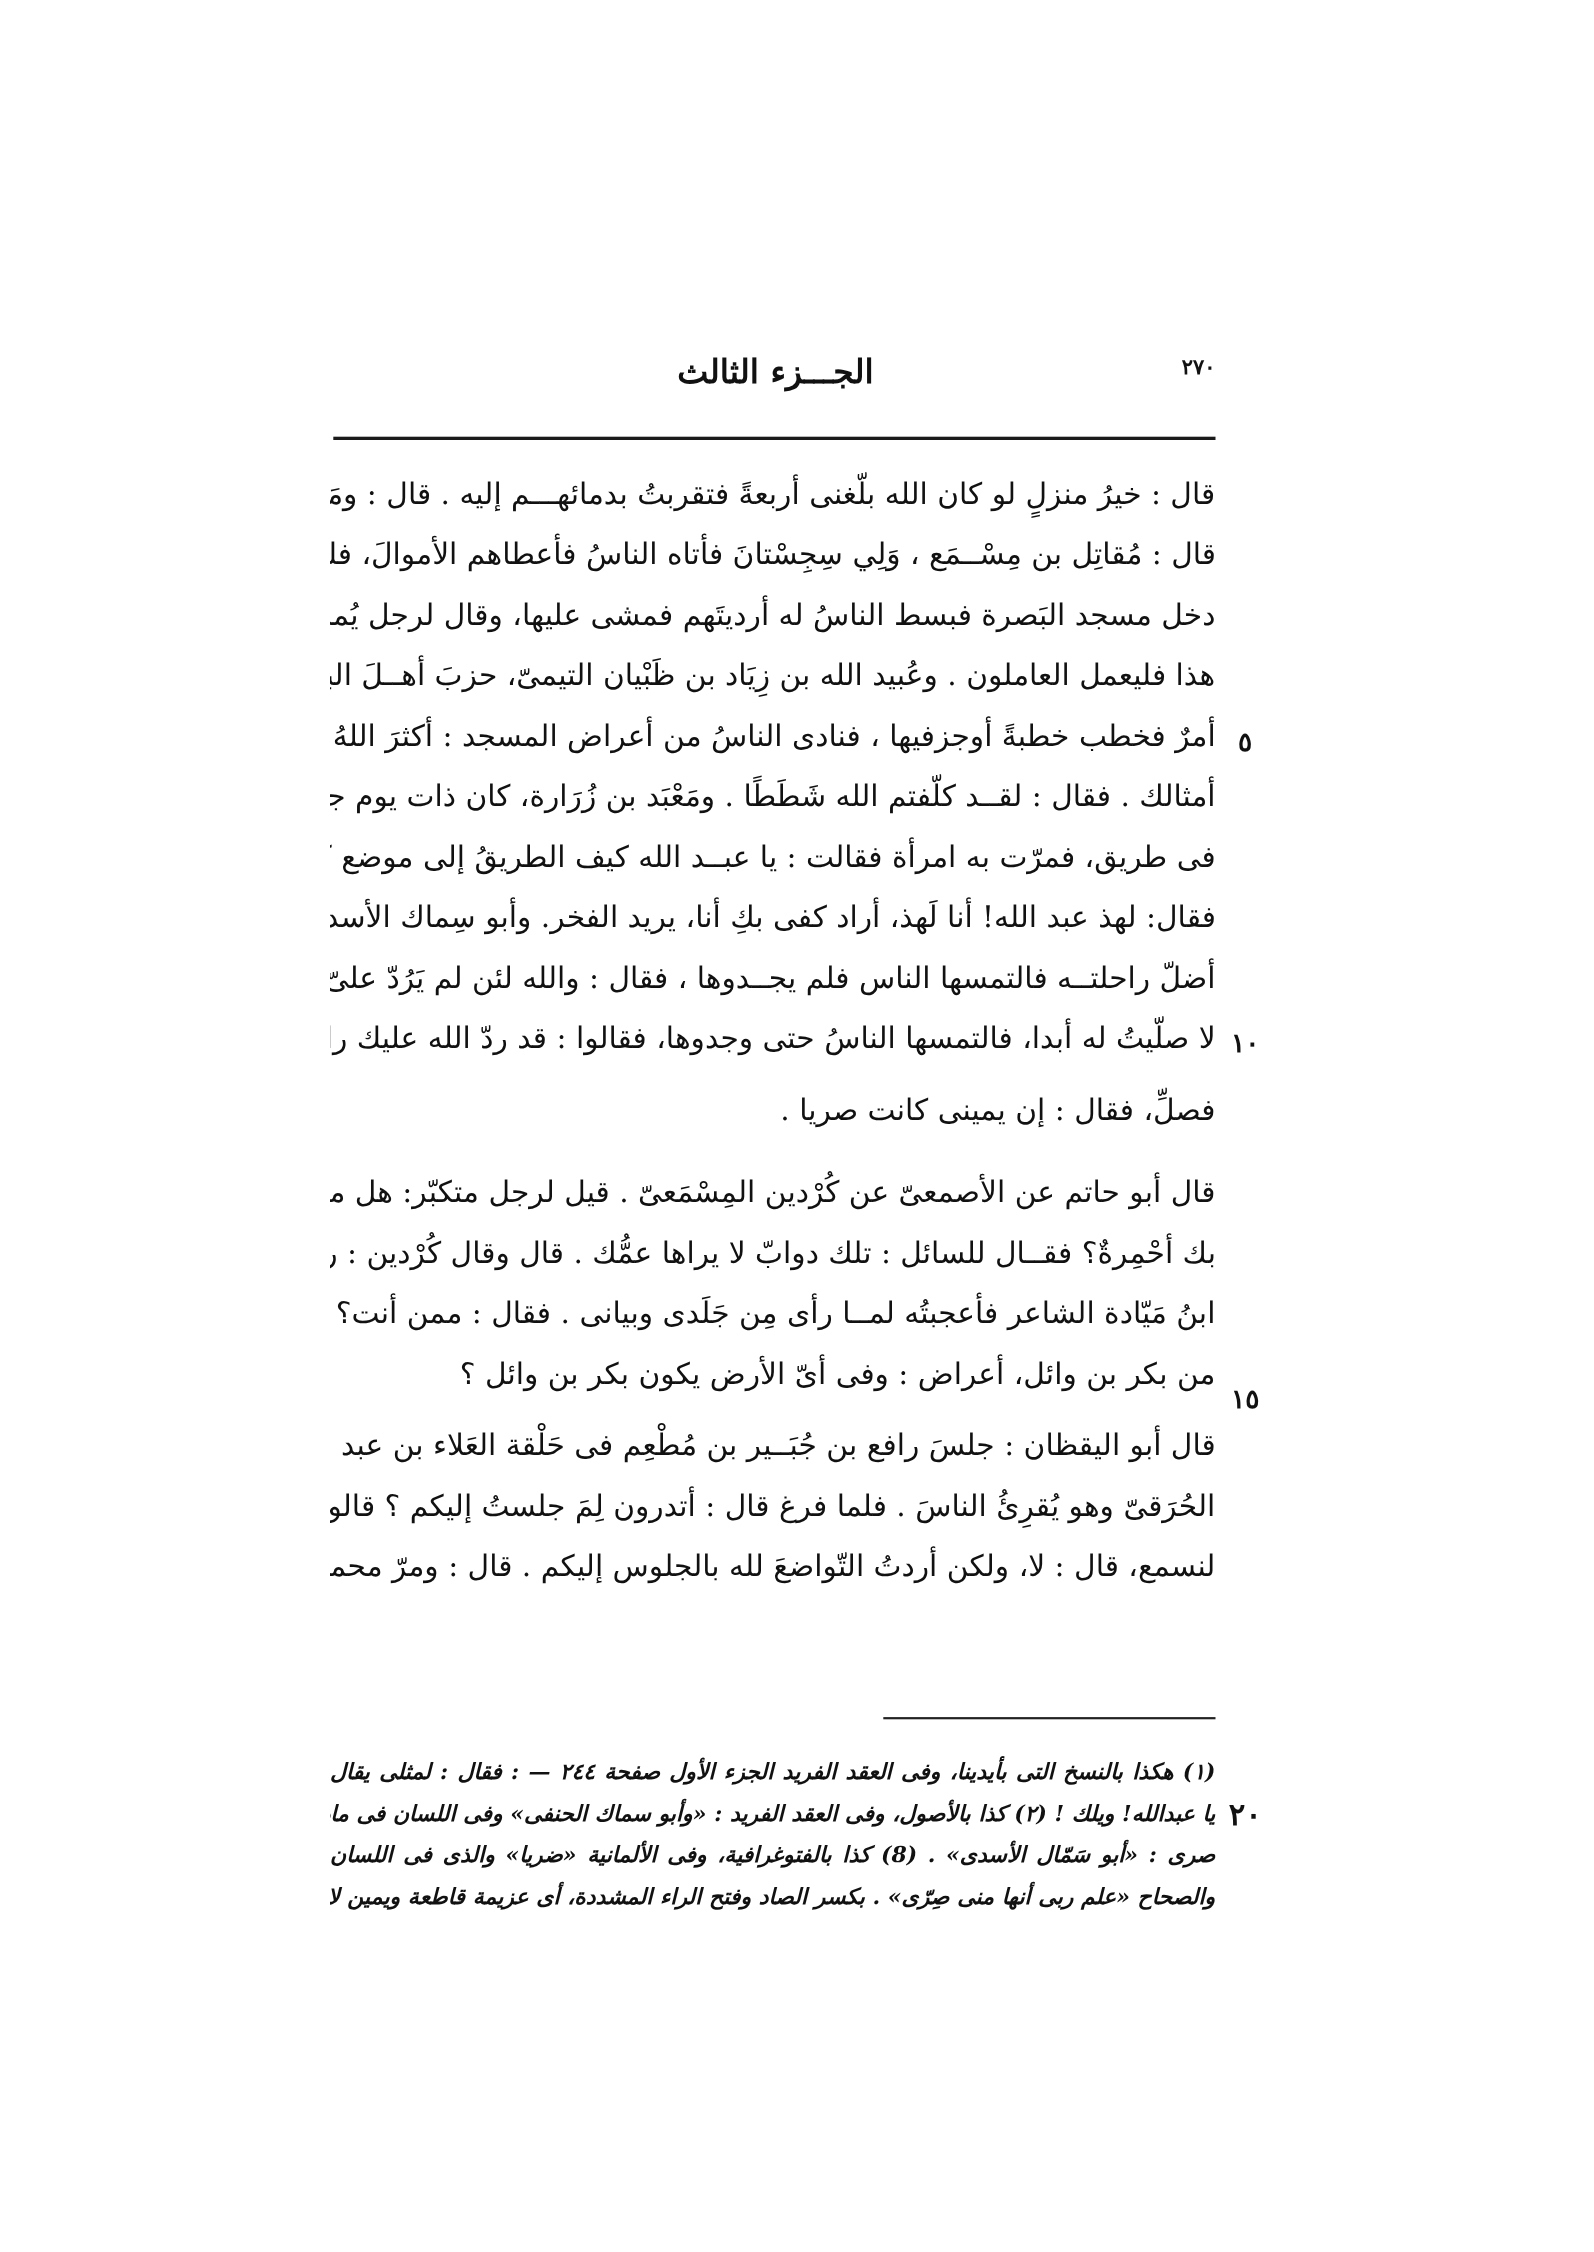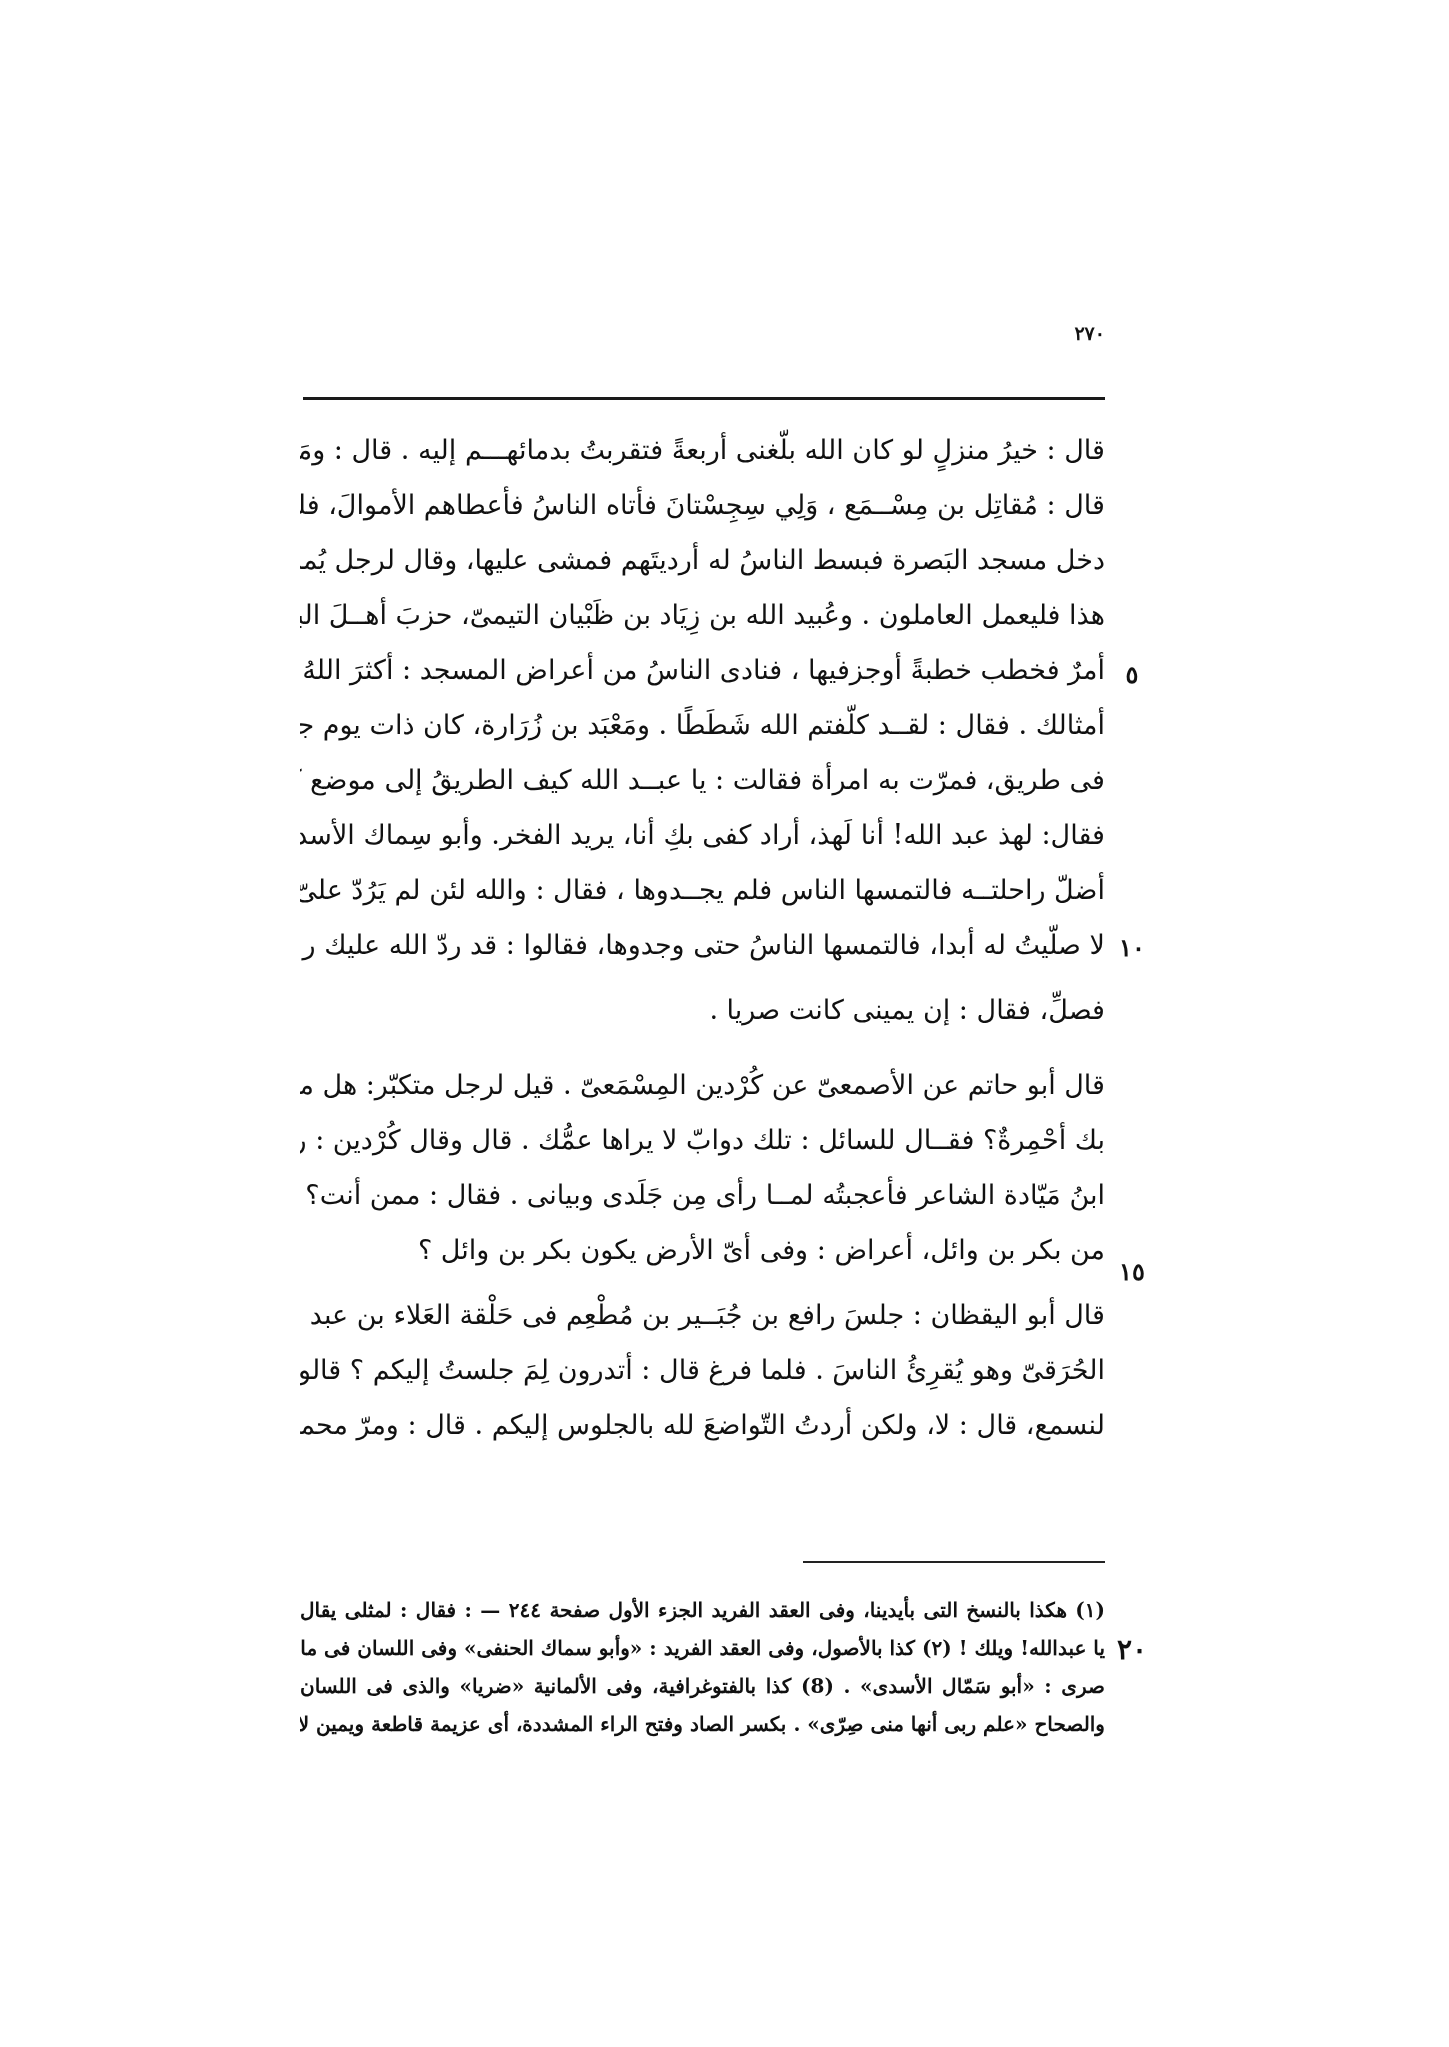--- a/index.html
+++ b/index.html
@@ -7,31 +7,32 @@
          font-family: "DejaVu Serif", "Liberation Serif", serif; color: #111; }
   .page { position: absolute; left: 0; top: 0; width: 1449px; height: 2047px; }
   .header { position: absolute; top: 318px; left: 305px; width: 800px; height: 60px; direction: rtl; }
   .page-number { position: absolute; right: 0; top: 4px; font-size: 19px; font-weight: bold; }
   .running-title { position: absolute; left: 0; right: 0; text-align: center; top: 2px; font-size: 30px; font-weight: bold; }
   .top-rule { position: absolute; top: 397px; left: 303px; width: 802px; height: 3px; background: #1a1a1a; }
   .line { position: absolute; right: 0; width: 805px; height: 50px; font-size: 27px; line-height: 50px; white-space: nowrap; overflow: hidden; direction: rtl; text-align: justify; text-align-last: justify; }
   .line.last { text-align-last: right; }
   .line-num { position: absolute; left: 1112px; font-size: 24px; font-weight: bold; width: 40px; text-align: center; direction: rtl; }
   .fn-rule { position: absolute; top: 1561px; left: 803px; width: 302px; height: 2px; background: #222; }
-  .fn-line { position: absolute; right: 344px; width: 805px; height: 36px; font-size: 20px; line-height: 36px; white-space: nowrap; overflow: hidden; direction: rtl; text-align: justify; text-align-last: justify; font-weight: bold; }
+  .fn-line { position: absolute; right: 344px; width: 805px; height: 36px; font-size: 20px; line-height: 36px; white-space: nowrap; overflow: hidden; direction: rtl; text-align: justify; text-align-last: justify; font-weight: bold; font-style: italic; }
   .fn-line.last { text-align-last: right; }
   .fn-num { position: absolute; left: 1112px; font-size: 28px; font-weight: bold; width: 40px; text-align: center; }
 </style>
 </head>
 <body>
 
 <div class="page">
 
   <div class="header">
     <span class="page-number">٢٧٠</span>
+    <span class="running-title">الجـــزء الثالث</span>
   </div>
 
   <div class="top-rule"></div>
 
   <div>
     <div class="line" style="top:425px; right:344px;">قال : خيرُ منزلٍ لو كان الله بلّغنى أربعةً فتقربتُ بدمائهـــم إليه . قال : ومَنْ هم؟</div>
     <div class="line" style="top:480px; right:344px;">قال : مُقاتِل بن مِسْــمَع ، وَلِي سِجِسْتانَ فأتاه الناسُ فأعطاهم الأموالَ، فلمّا عُزِل</div>
     <div class="line" style="top:535px; right:344px;">دخل مسجد البَصرة فبسط الناسُ له أرديتَهم فمشى عليها، وقال لرجل يُماشيه : لمثل</div>
     <div class="line" style="top:590px; right:344px;">هذا فليعمل العاملون . وعُبيد الله بن زِيَاد بن ظَبْيان التيمىّ، حزبَ أهــلَ البصرة</div>
     <div class="line" style="top:645px; right:344px;">أمرٌ فخطب خطبةً أوجزفيها ، فنادى الناسُ من أعراض المسجد : أكثرَ اللهُ فينا</div>

